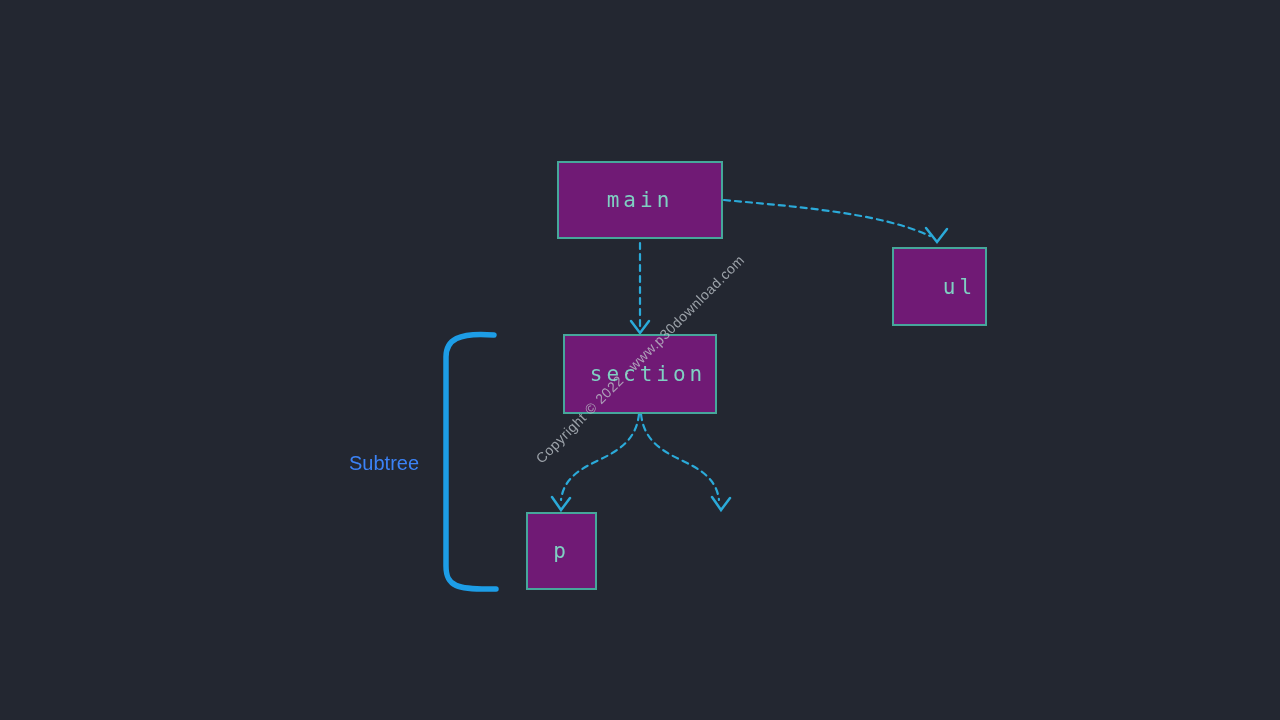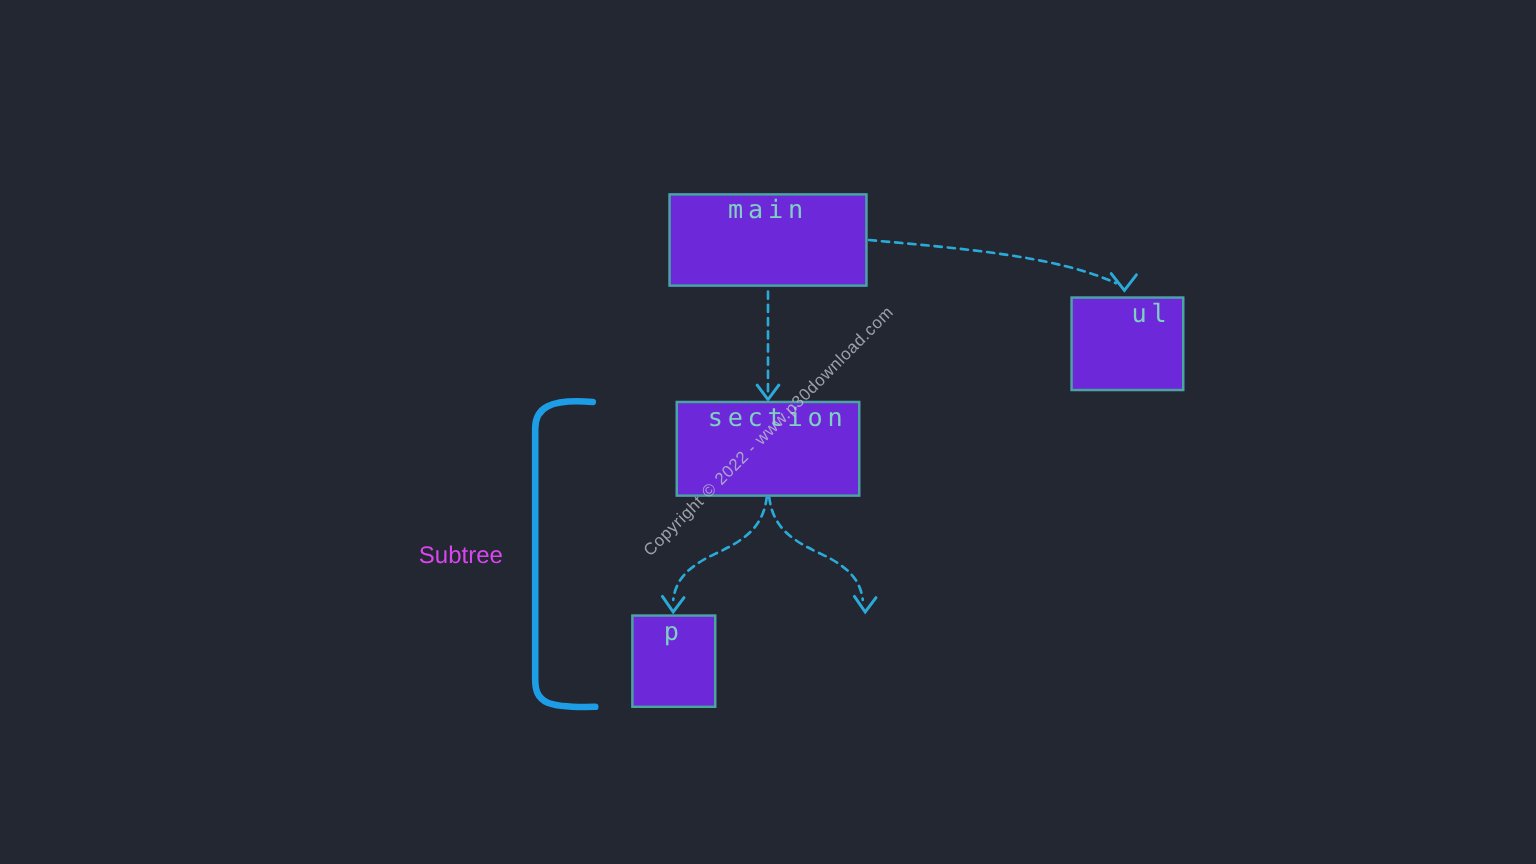--- a/index.html
+++ b/index.html
@@ -14,38 +14,39 @@
   }
   .edges-layer {
     position: absolute;
     left: 0; top: 0;
     width: 1280px; height: 720px;
     pointer-events: none;
   }
   .node {
     position: absolute;
     display: flex;
+    align-items: center;
     justify-content: center;
-    background: #6d28d9;
+    background: #701a75;
     border: 2px solid #46a79b;
     color: #7fd0c2;
     font-size: 21px;
     letter-spacing: 4px;
     font-family: "DejaVu Sans Mono", monospace;
   }
   .node-main    { left: 557px; top: 161px; width: 166px; height: 78px; }
   .node-ul      { left: 892px; top: 247px; width: 95px;  height: 79px; padding-left: 40px; }
   .node-section { left: 563px; top: 334px; width: 154px; height: 80px; padding-left: 16px; }
   .node-p       { left: 526px; top: 512px; width: 71px;  height: 78px; }
   .node-button  { left: 654px; top: 512px; width: 137px; height: 78px; }
   .bracket-label {
     position: absolute;
     left: 349px; top: 452px;
     width: 80px;
-    color: #d946ef;
+    color: #3b82f6;
     font-family: "Liberation Sans", sans-serif;
     font-size: 20px;
   }
   .watermark {
     position: absolute;
     left: 470px; top: 351px;
     width: 340px;
     text-align: center;
     color: rgba(190, 196, 202, 0.78);
     font-family: "Liberation Sans", sans-serif;

